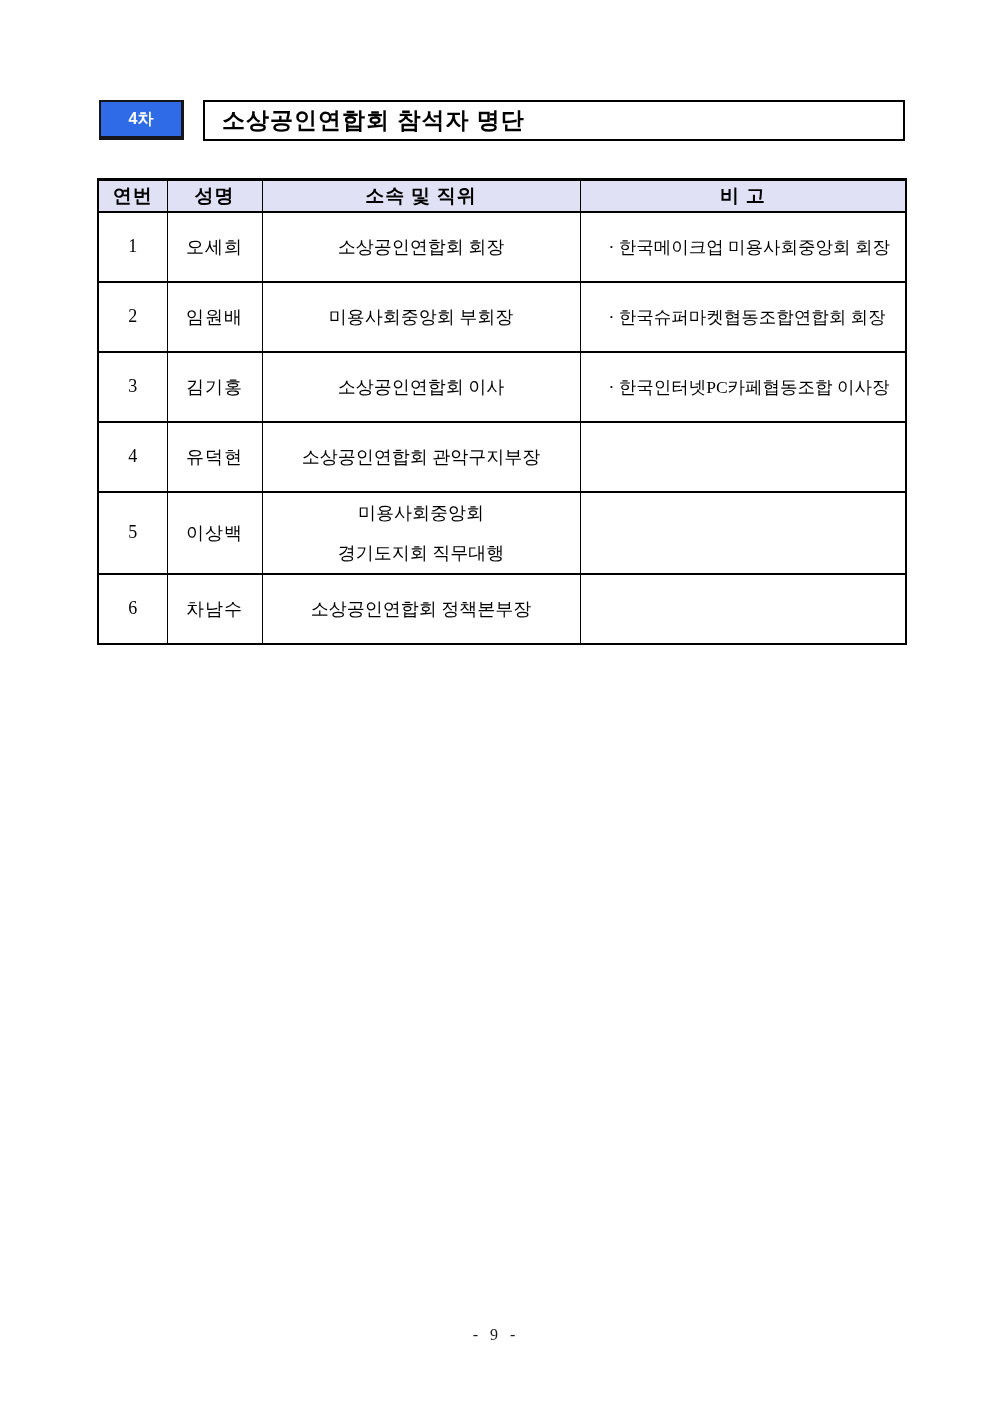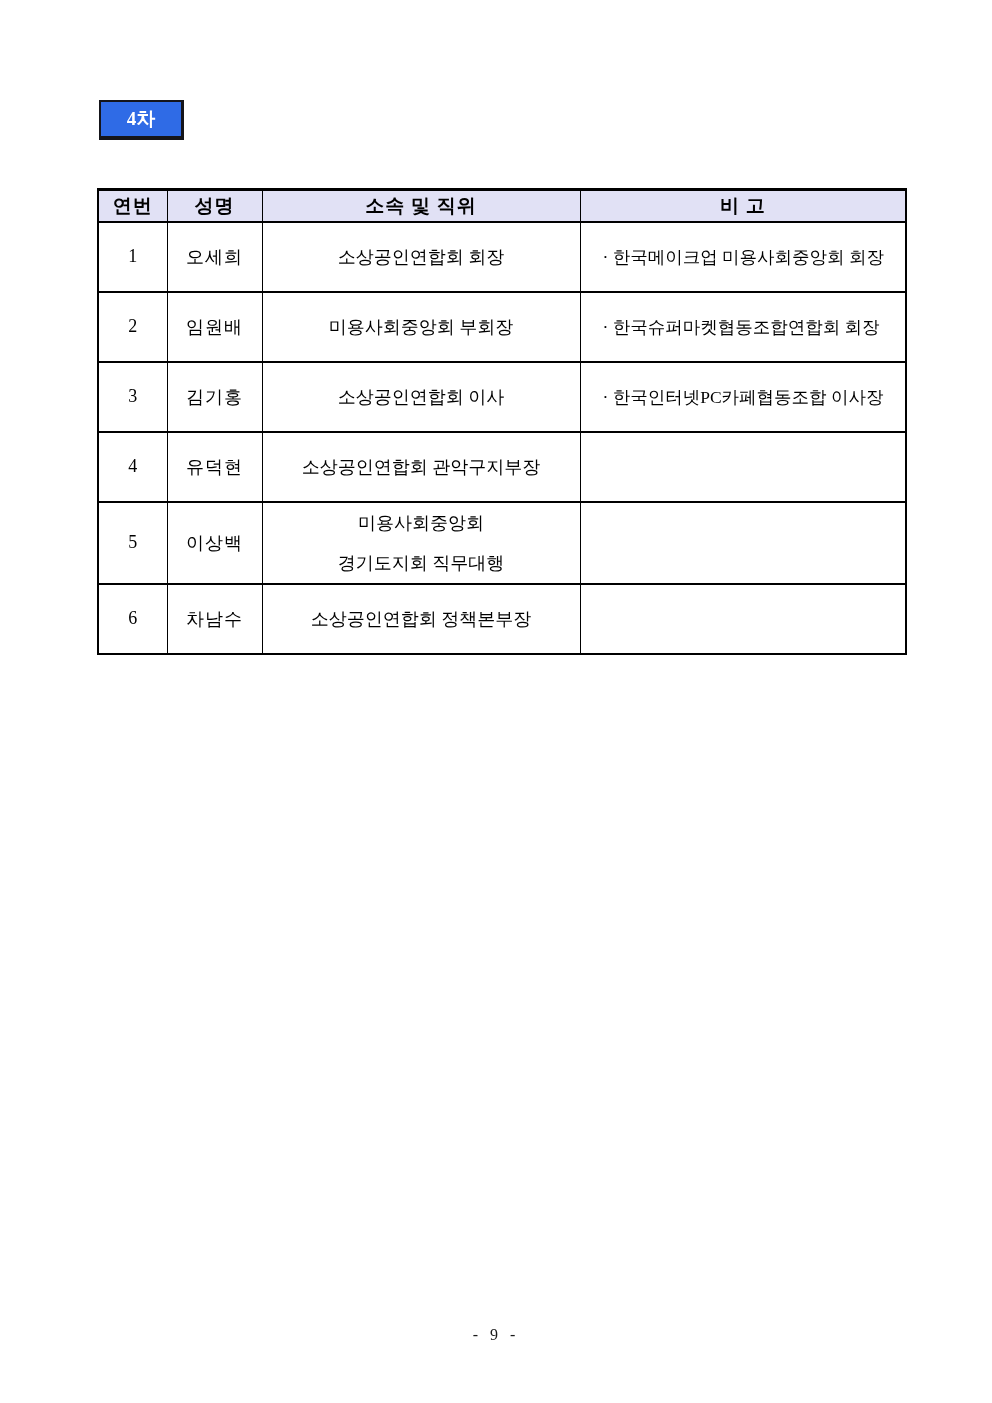--- a/index.html
+++ b/index.html
@@ -25,23 +25,23 @@
     align-items: stretch;
   }
   .round-badge {
     width: 85px;
     height: 40px;
     background: #2f6be6;
     border: 2px solid #15151a;
     border-bottom-width: 4px;
     border-right-width: 3px;
     color: #ffffff;
-    font-family: Liberation Serif, serif;
+    font-family: Liberation Sans, sans-serif;
     font-weight: bold;
-    font-size: 19px;
+    font-size: 16px;
     display: flex;
     align-items: center;
     justify-content: center;
     flex: 0 0 auto;
   }
   .title-box {
     margin-left: 19px;
     flex: 1 1 auto;
     height: 41px;
     border: 2px solid #000000;
@@ -51,21 +51,21 @@
     font-family: "Liberation Sans", sans-serif;
     font-weight: bold;
     font-size: 23px;
     letter-spacing: 1px;
   }
 
   
   table.attendee-table {
     position: absolute;
     left: 97px;
-    top: 188px;
+    top: 178px;
     width: 808px;
     border-collapse: collapse;
     table-layout: fixed;
     border-top: 3px solid #000;
     border-bottom: 2px solid #000;
     border-left: 2px solid #000;
     border-right: 2px solid #000;
   }
   .attendee-table th, .attendee-table td {
     border-left: 1px solid #000;
@@ -91,21 +91,21 @@
   td.col-no   { text-align: center; }
   td.col-name { text-align: center; letter-spacing: 1px; margin-left: 12px; }
   td.col-pos  {
     text-align: center;
     white-space: pre-line;
     line-height: 40px;
     margin-top: 45px;
   }
   td.col-note {
     text-align: left;
-    padding-left: 22px;
+    padding-left: 28px;
     font-size: 17.5px;
   }
 
   
   .page-number {
     position: absolute;
     left: 0;
     top: 1326px;
     width: 100%;
     text-align: center;
@@ -114,20 +114,21 @@
     color: #1a1a1a;
   }
 </style>
 </head>
 <body>
 
 <div class="sheet">
 
   <div class="doc-header">
     <div class="round-badge">4차</div>
+    <div class="title-box">소상공인연합회 참석자 명단</div>
   </div>
 
   <table class="attendee-table">
     <colgroup>
       <col style="width:69px">
       <col style="width:95px">
       <col style="width:318px">
       <col style="width:326px">
     </colgroup>
     <thead>

